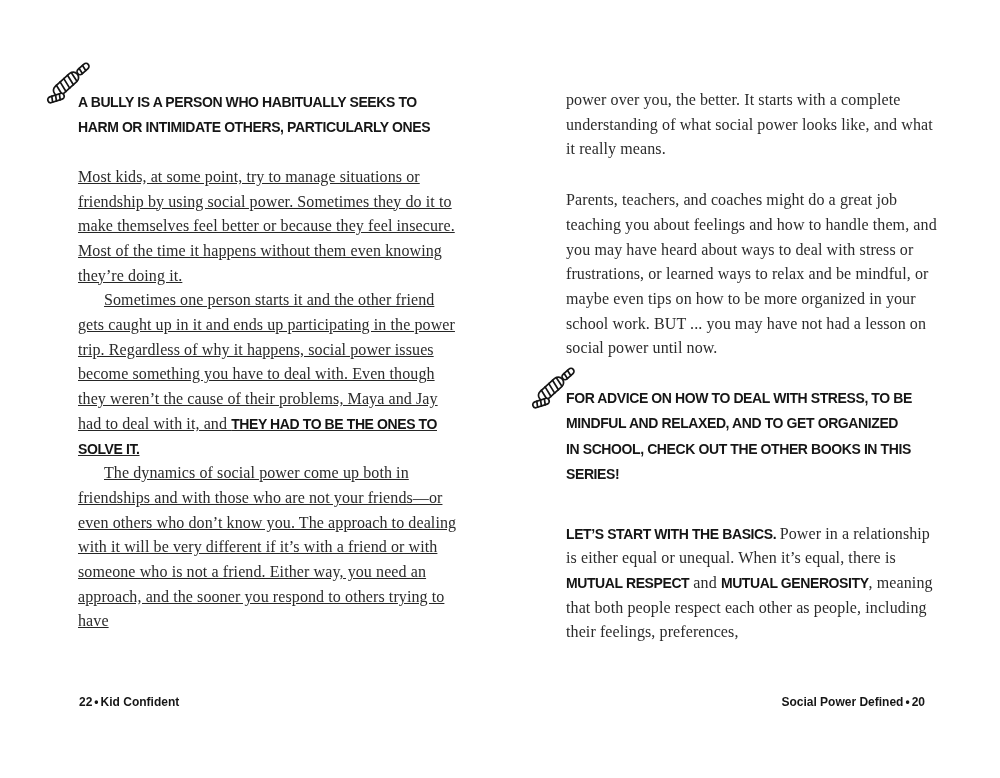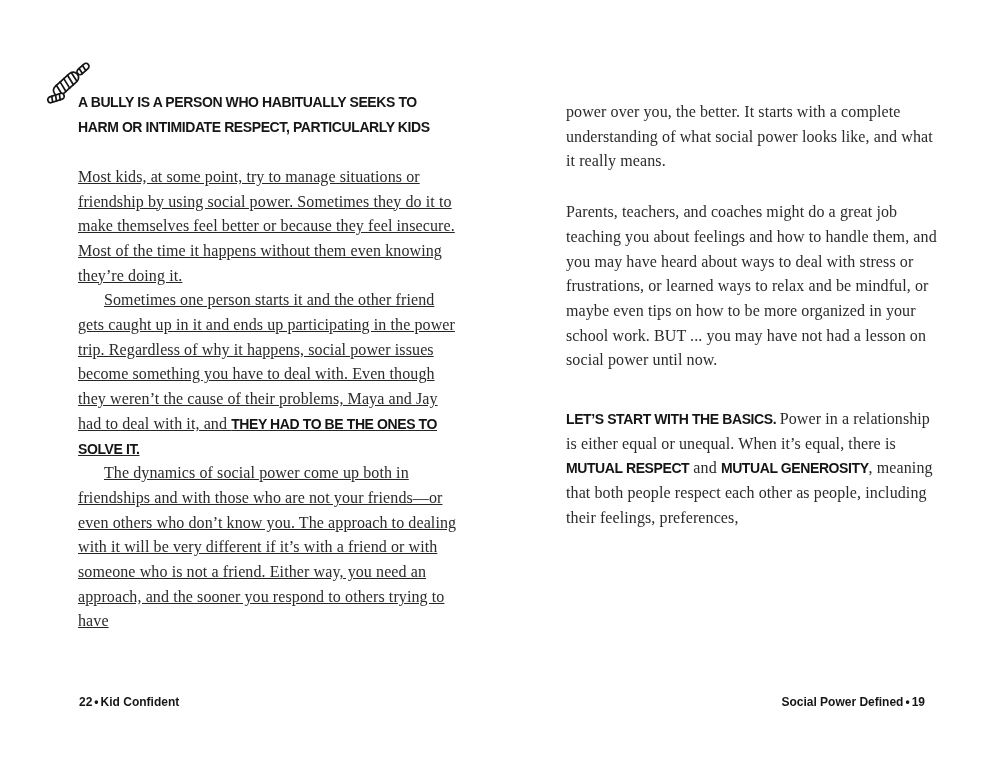--- a/index.html
+++ b/index.html
@@ -4,21 +4,21 @@
 <style>
   * { margin:0; padding:0; box-sizing:border-box; }
   html,body { background:#ffffff; }
   .spread {
     position:relative; width:1000px; height:778px;
     background:#ffffff; overflow:hidden;
     color:#262626;
   }
   .col { position:absolute; }
   .col-left  { left:78px;  top:90px; width:380px; }
-  .col-right { left:566px; top:100px; width:372px; }
+  .col-right { left:566px; top:88px; width:372px; }
 
   .hand { font-family:"Liberation Sans", sans-serif; font-weight:700; color:#1a1a1a; }
 
   .heading-block { position:relative; }
   .hand-heading { font-size:14px; line-height:25.4px; letter-spacing:-0.4px; color:#161616; }
   .hand-heading .hline { white-space:nowrap; }
 
   .doodle-icon { position:absolute; width:46px; height:44px; }
   .doodle-a { left:-33px; top:-29px; }
   .doodle-b { left:-38px; top:-20px; }
@@ -83,44 +83,55 @@
 <div class="spread">
 
   <section class="col col-left">
 
     <div class="heading-block">
       <svg class="doodle-icon doodle-a" viewBox="0 0 46 44">
           <use href="#doodle-sticks"></use>
         </svg>
       <div class="hand hand-heading">
         <div class="hline">A BULLY IS A PERSON WHO HABITUALLY SEEKS TO</div>
-        <div class="hline">HARM OR INTIMIDATE RESPECT, PARTICULARLY KIDS</div>
+        <div class="hline">HARM OR INTIMIDATE OTHERS, PARTICULARLY ONES</div>
       </div>
     </div>
 
     <div class="mt-body">
       <p class="para"><span>Most kids, at some point, try to manage situations or friendship by using social power. Sometimes they do it to make themselves feel better or because they feel insecure. Most of the time it happens without them even knowing they’re doing it.</span></p>
       <p class="para indent"><span>Sometimes one person starts it and the other friend gets caught up in it and ends up participating in the power trip. Regardless of why it happens, social power issues become something you have to deal with. Even though they weren’t the cause of their problems, Maya and Jay had to deal with it, and </span><span class="hand-bold">THEY HAD TO BE THE ONES TO SOLVE IT.</span></p>
       <p class="para indent"><span>The dynamics of social power come up both in friendships and with those who are not your friends—or even others who don’t know you. The approach to dealing with it will be very different if it’s with a friend or with someone who is not a friend. Either way, you need an approach, and the sooner you respond to others trying to have</span></p>
     </div>
 
   </section>
 
   <section class="col col-right">
 
     <p class="para"><span>power over you, the better. It starts with a complete understanding of what social power looks like, and what it really means.</span></p>
 
 
     <p class="para mt-p2"><span>Parents, teachers, and coaches might do a great job teaching you about feelings and how to handle them, and you may have heard about ways to deal with stress or frustrations, or learned ways to relax and be mindful, or maybe even tips on how to be more organized in your school work. BUT ... you may have not had a lesson on social power until now.</span></p>
 
+    <div class="heading-block mt-h3">
+      <svg class="doodle-icon doodle-c" viewBox="0 0 46 44">
+          <use href="#doodle-sticks"></use>
+        </svg>
+      <div class="hand hand-heading">
+        <div class="hline">FOR ADVICE ON HOW TO DEAL WITH STRESS, TO BE</div>
+        <div class="hline">MINDFUL AND RELAXED, AND TO GET ORGANIZED</div>
+        <div class="hline">IN SCHOOL, CHECK OUT THE OTHER BOOKS IN THIS</div>
+        <div class="hline">SERIES!</div>
+      </div>
+    </div>
 
     <p class="para mt-basics"><span class="hand-bold">LET’S START WITH THE BASICS. </span><span>Power in a relationship is either equal or unequal. When it’s equal, there is </span><span class="hand-bold">MUTUAL RESPECT</span><span> and </span><span class="hand-bold">MUTUAL GENEROSITY</span><span>, meaning that both people respect each other as people, including their feelings, preferences,</span></p>
 
   </section>
 
   <div class="footer footer-left">
     <span>22</span><span>•</span><span>Kid Confident</span>
   </div>
   <div class="footer footer-right">
-    <span>Social Power Defined</span><span>•</span><span>19</span>
+    <span>Social Power Defined</span><span>•</span><span>20</span>
   </div>
 
 </div>
 
 </body></html>

